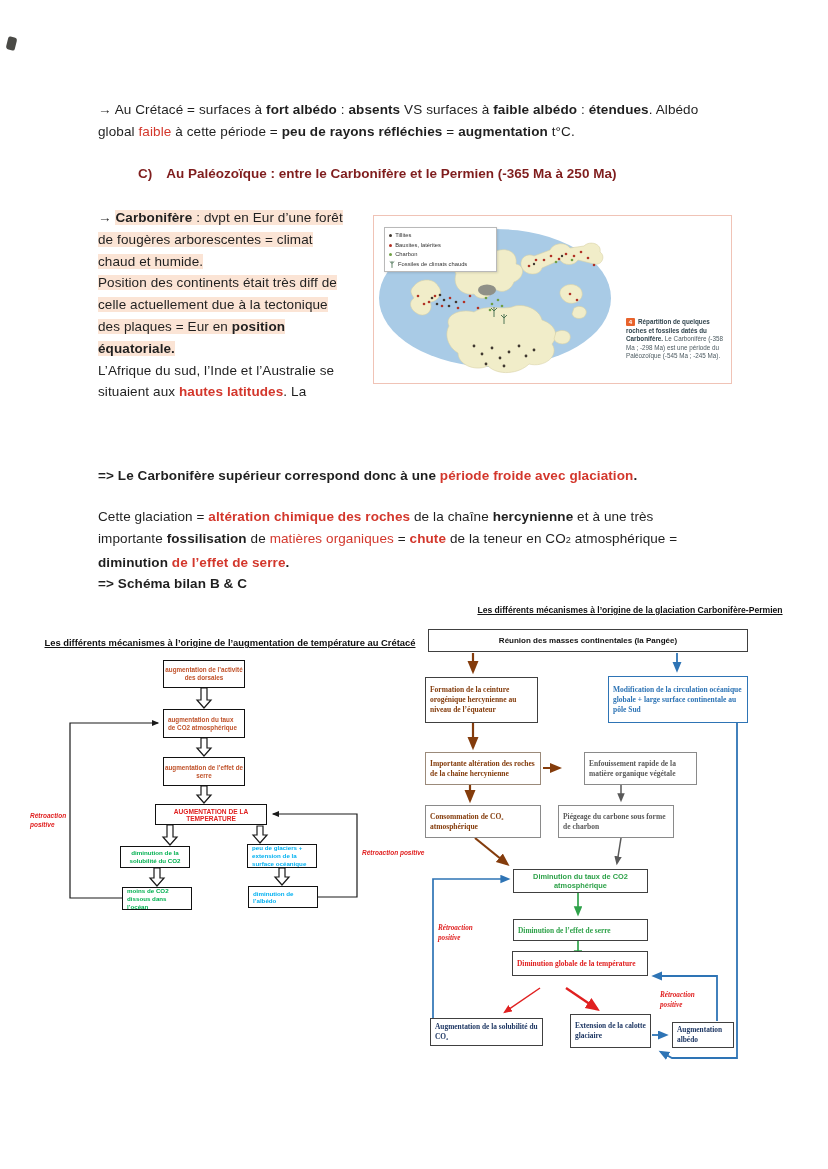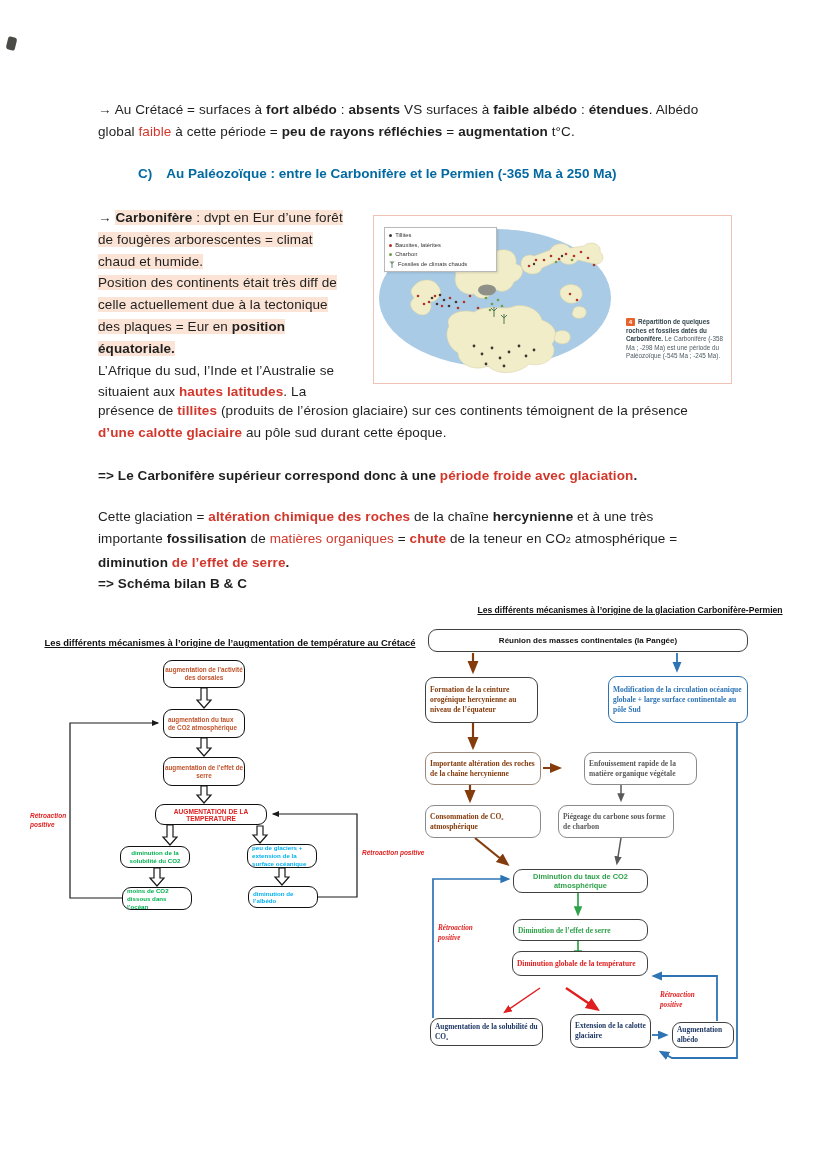--- a/index.html
+++ b/index.html
@@ -4,21 +4,21 @@
 <style>
   html,body{margin:0;padding:0;background:#ffffff;}
   .page{position:relative;width:812px;height:1169px;background:#fff;overflow:hidden;
         font-family:"Liberation Sans",sans-serif;color:#1f1f1f;}
   p{margin:0;}
   .body-text{position:absolute;font-size:13.5px;line-height:21.8px;letter-spacing:0.1px;}
   .b{font-weight:bold;}
   .r{color:#d3372c;}
   .hl{background:#fbe4d5;}
   .sub{font-size:0.68em;}
-  .heading{position:absolute;left:138px;top:166px;font-size:13.5px;font-weight:bold;color:#0369a1;}
+  .heading{position:absolute;left:138px;top:166px;font-size:13.5px;font-weight:bold;color:#7f1d1d;}
   .heading .hd-label{margin-right:14px;}
   .artifact{position:absolute;left:7px;top:37px;width:9px;height:13px;background:#4a4a46;
             border-radius:2px 3px 2px 3px;transform:rotate(14deg);}
   
   .figure{position:absolute;left:373px;top:215px;width:357px;height:167px;background:#fff;
           border:1px solid #f0c3b6;}
   .map-svg{position:absolute;left:0;top:0;}
   .legend{position:absolute;left:10px;top:11px;width:104px;background:#fff;border:0.8px solid #b9b9b9;
           box-shadow:1px 1px 2px rgba(0,0,0,0.12);padding:3px 3px 2px 4px;font-size:5.8px;line-height:9.5px;color:#333;}
   .legend-item{display:flex;align-items:center;gap:3px;}
@@ -26,21 +26,21 @@
   .caption{position:absolute;left:252px;top:102px;width:100px;font-size:6.3px;line-height:8.6px;color:#4c5a60;}
   .badge{display:inline-block;width:9px;height:8px;background:#e8632c;color:#fff;font-size:6px;
          font-weight:bold;text-align:center;line-height:8px;border-radius:1px;margin-right:3px;}
   .cap-b{font-weight:bold;color:#31454e;}
   
   .chart{position:absolute;}
   .chart-title{position:absolute;left:0;right:0;top:0;text-align:center;font-weight:bold;
                text-decoration:underline;color:#111;}
   .connectors{position:absolute;left:0;top:0;}
   .cbox{position:absolute;background:#fff;display:flex;align-items:center;box-sizing:border-box;
-        font-weight:bold;border-radius:9px;}
+        font-weight:bold;}
   .cbox.center{justify-content:center;text-align:center;}
   .cbox.left{justify-content:flex-start;text-align:left;padding-left:4px;padding-right:2px;}
   .lbl{position:absolute;font-weight:bold;font-style:italic;}
   .serif{font-family:"Liberation Serif",serif;}
 </style>
 </head>
 <body>
 
 <div class="page">
 
@@ -151,21 +151,20 @@
         <span>Fossiles de climats chauds</span>
       </div>
     </div>
 
     <div class="caption">
       <span class="badge">4</span><span class="cap-b">Répartition de quelques roches et fossiles datés du Carbonifère.</span>
       <span>Le Carbonifère (-358 Ma ; -298 Ma) est une période du Paléozoïque (-545 Ma ; -245 Ma).</span>
     </div>
   </div>
 
-  <p class="body-text" style="left:98px;top:400px;width:648px;"><span>présence de </span><span class="r b">tillites</span><span> (produits de l’érosion glaciaire) sur ces continents témoignent de la présence</span><br><span class="r b">d’une calotte glaciaire</span><span> au pôle sud durant cette époque.</span></p>
 
   <p class="body-text" style="left:98px;top:465px;width:648px;"><span class="b">=&gt; Le Carbonifère supérieur correspond donc à une </span><span class="r b">période froide avec glaciation</span><span class="b">.</span></p>
 
   <p class="body-text" style="left:98px;top:506px;width:648px;"><span>Cette glaciation =  </span><span class="r b">altération chimique des roches</span><span> de la chaîne </span><span class="b">hercynienne</span><span> et à une très</span><br><span>importante </span><span class="b">fossilisation</span><span> de </span><span class="r">matières organiques</span><span> = </span><span class="r b">chute</span><span> de la teneur en CO</span><span class="sub">2</span><span> atmosphérique =</span><br><span class="b">diminution</span><span> </span><span class="r b">de l’effet de serre</span><span class="b">.</span><br><span class="b">=&gt; Schéma bilan B &amp; C</span></p>
 
   <div class="chart" style="left:30px;top:637px;width:400px;height:295px;">
     <div class="chart-title" style="font-size:9.4px;">Les différents mécanismes à l’origine de l’augmentation de température au Crétacé</div>
 
     <svg class="connectors" width="400" height="295" viewBox="0 0 400 295">
       <defs>

